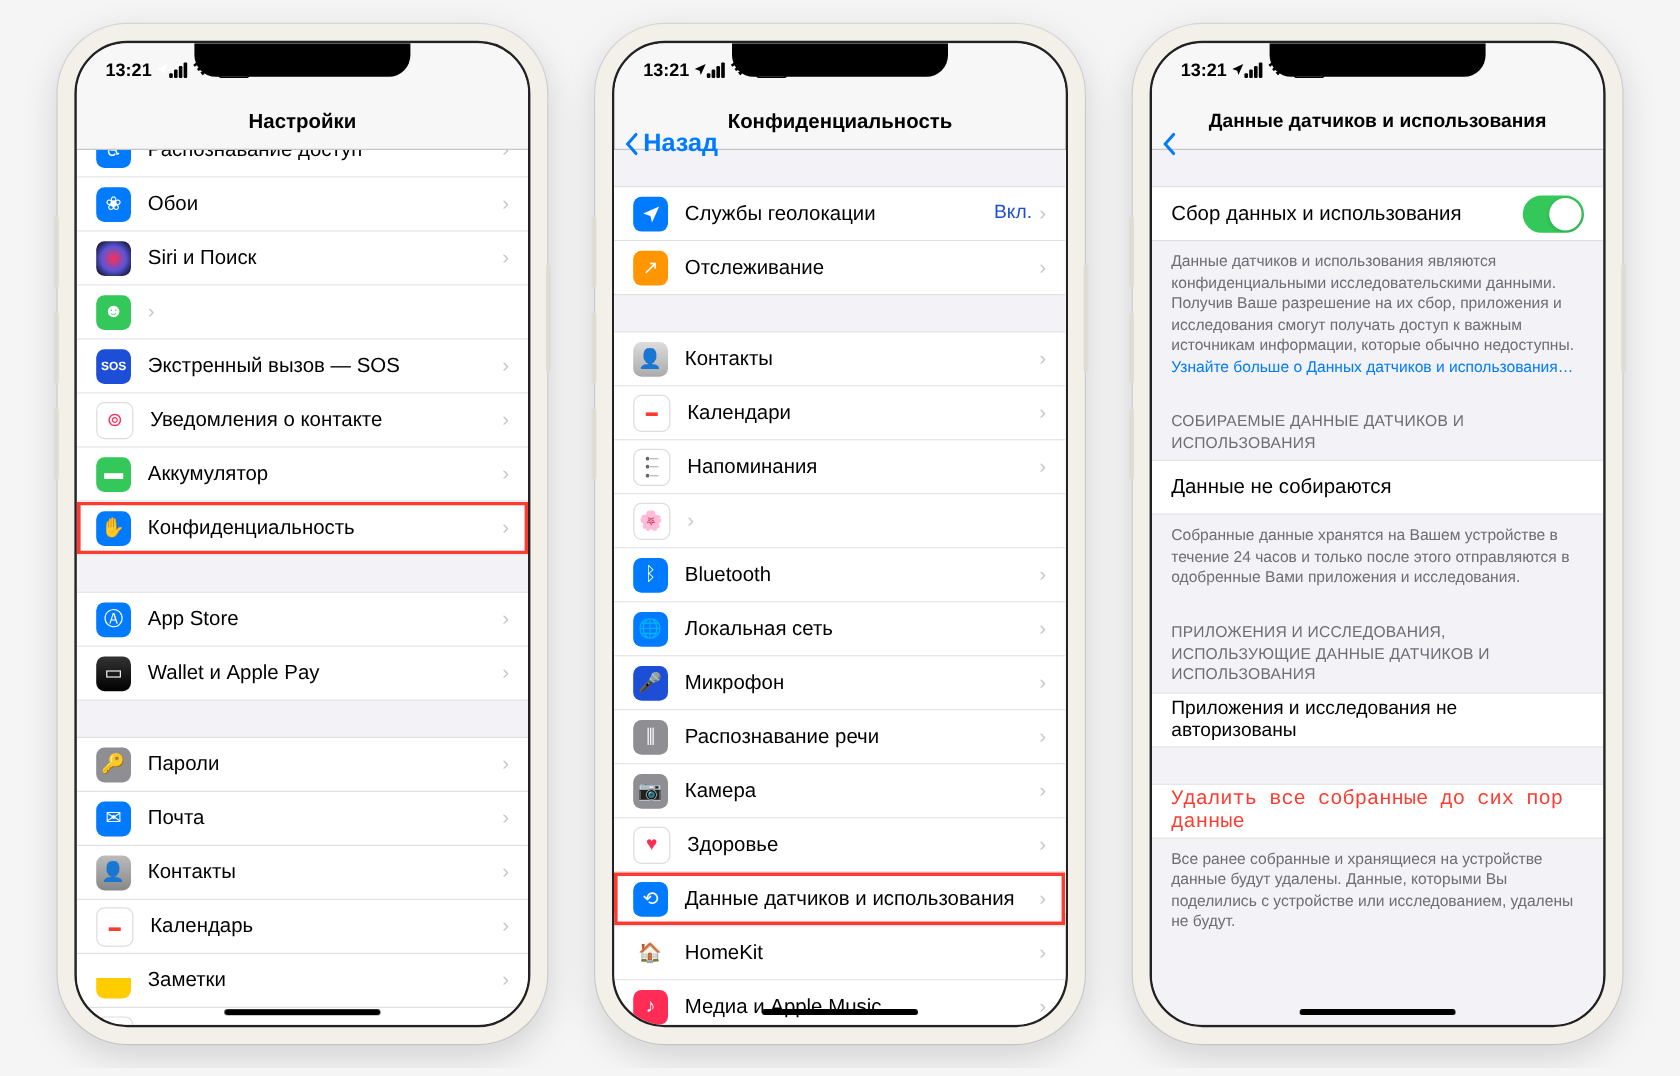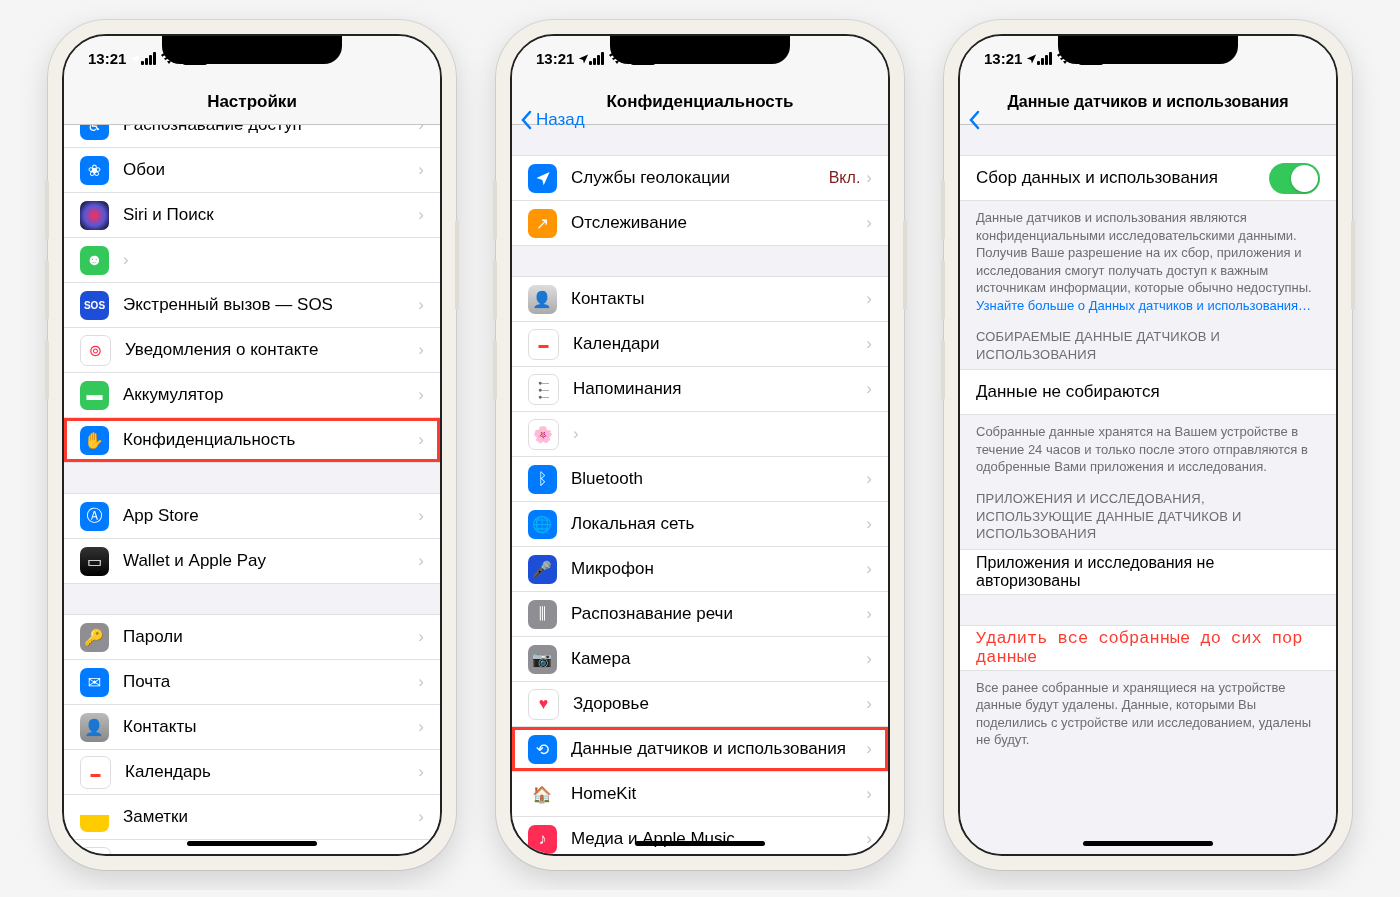--- a/index.html
+++ b/index.html
@@ -87,22 +87,22 @@
     position: relative;
     font-size: 17px;
     font-weight: 600;
   }
   .nav-back {
     position: absolute;
     left: 8px;
     display: flex;
     align-items: center;
     color: #007aff;
-    font-weight: 400;
-    font-size: 17px;
+    font-weight: 700;
+    font-size: 21px;
     margin-top: 36px;
   }
   .nav-back svg { width: 12px; height: 20px; margin-right: 4px; }
 
   .content {
     flex: 1;
     overflow-y: auto;
     background: #f2f2f7;
   }
   .group { margin-top: 30px; }
@@ -122,34 +122,34 @@
     width: 29px; height: 29px;
     border-radius: 7px;
     margin-right: 14px;
     flex-shrink: 0;
     display: flex;
     align-items: center;
     justify-content: center;
     font-size: 16px;
   }
   .cell .label { flex: 1; }
-  .cell .detail { color: #7f1d1d; margin-right: 6px; font-size: 16px; }
+  .cell .detail { color: #1d4ed8; margin-right: 6px; font-size: 16px; }
   .chevron { color: #c7c7cc; }
   .cell.highlighted {
     box-shadow: inset 0 0 0 3px #ff3b30;
     z-index: 2;
   }
 
   .header-text, .footer-text {
     font-size: 13px;
     color: #6d6d72;
     padding: 6px 16px;
     line-height: 1.35;
   }
-  .header-text { text-transform: uppercase; letter-spacing: 0.2px; margin-top: 8px; }
+  .header-text { text-transform: uppercase; letter-spacing: 0.2px; margin-top: 22px; }
   .footer-text { padding-top: 8px; padding-bottom: 0; }
   .footer-text a { color: #007aff; text-decoration: none; }
 
   .toggle {
     width: 51px; height: 31px;
     background: #34c759;
     border-radius: 16px;
     position: relative;
   }
   .toggle::after {

